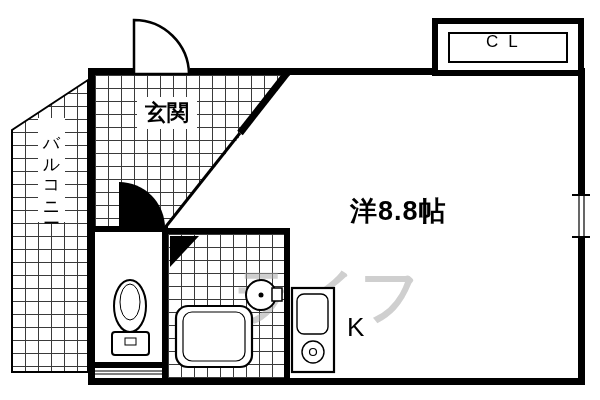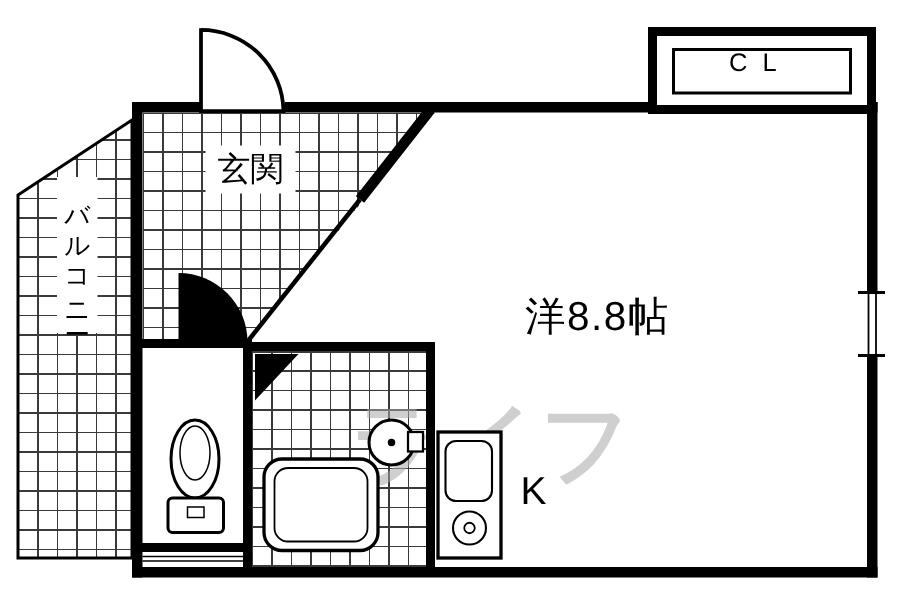--- a/index.html
+++ b/index.html
@@ -13,25 +13,25 @@
       repeating-linear-gradient(to right,#3a3a3a 0 1px,transparent 1px 13px),
       repeating-linear-gradient(to bottom,#3a3a3a 0 1px,transparent 1px 13px);
   }
   .entrance-tiles{left:95px;top:75px;width:195px;height:153px;
     clip-path:polygon(0 0,195px 0,70px 153px,0 153px);}
   .balcony-tiles{left:12px;top:80px;width:76px;height:292px;
     clip-path:polygon(0 50px,76px 0,76px 292px,0 292px);}
   .bath-tiles{left:168px;top:234px;width:116px;height:144px;}
   svg.overlay{position:absolute;left:0;top:0;}
   .label{position:absolute;white-space:nowrap;z-index:5;}
-  .genkan{left:137px;top:97px;font-size:22px;font-weight:400;background:#fff;padding:1px 8px;}
+  .genkan{left:137px;top:97px;font-size:22px;font-weight:700;background:#fff;padding:1px 8px;}
   .balcony-label{left:38px;top:118px;writing-mode:vertical-rl;font-size:17px;font-weight:500;
     background:#fff;padding:6px 2px;letter-spacing:3px;}
   .cl{left:486px;top:32px;font-size:17px;font-weight:500;letter-spacing:10px;z-index:6;}
-  .living{left:350px;top:193px;font-size:27px;font-weight:400;letter-spacing:1px;}
+  .living{left:350px;top:193px;font-size:27px;font-weight:700;letter-spacing:1px;}
   .k{left:347px;top:312px;font-size:26px;font-weight:500;}
   .watermark{left:233px;top:256px;font-size:60px;font-weight:700;color:#a8a8a8;
     opacity:.55;letter-spacing:2px;z-index:2;}
 </style>
 </head>
 <body>
 
 <div class="plan">
 
   <div class="tiles entrance-tiles"></div>

